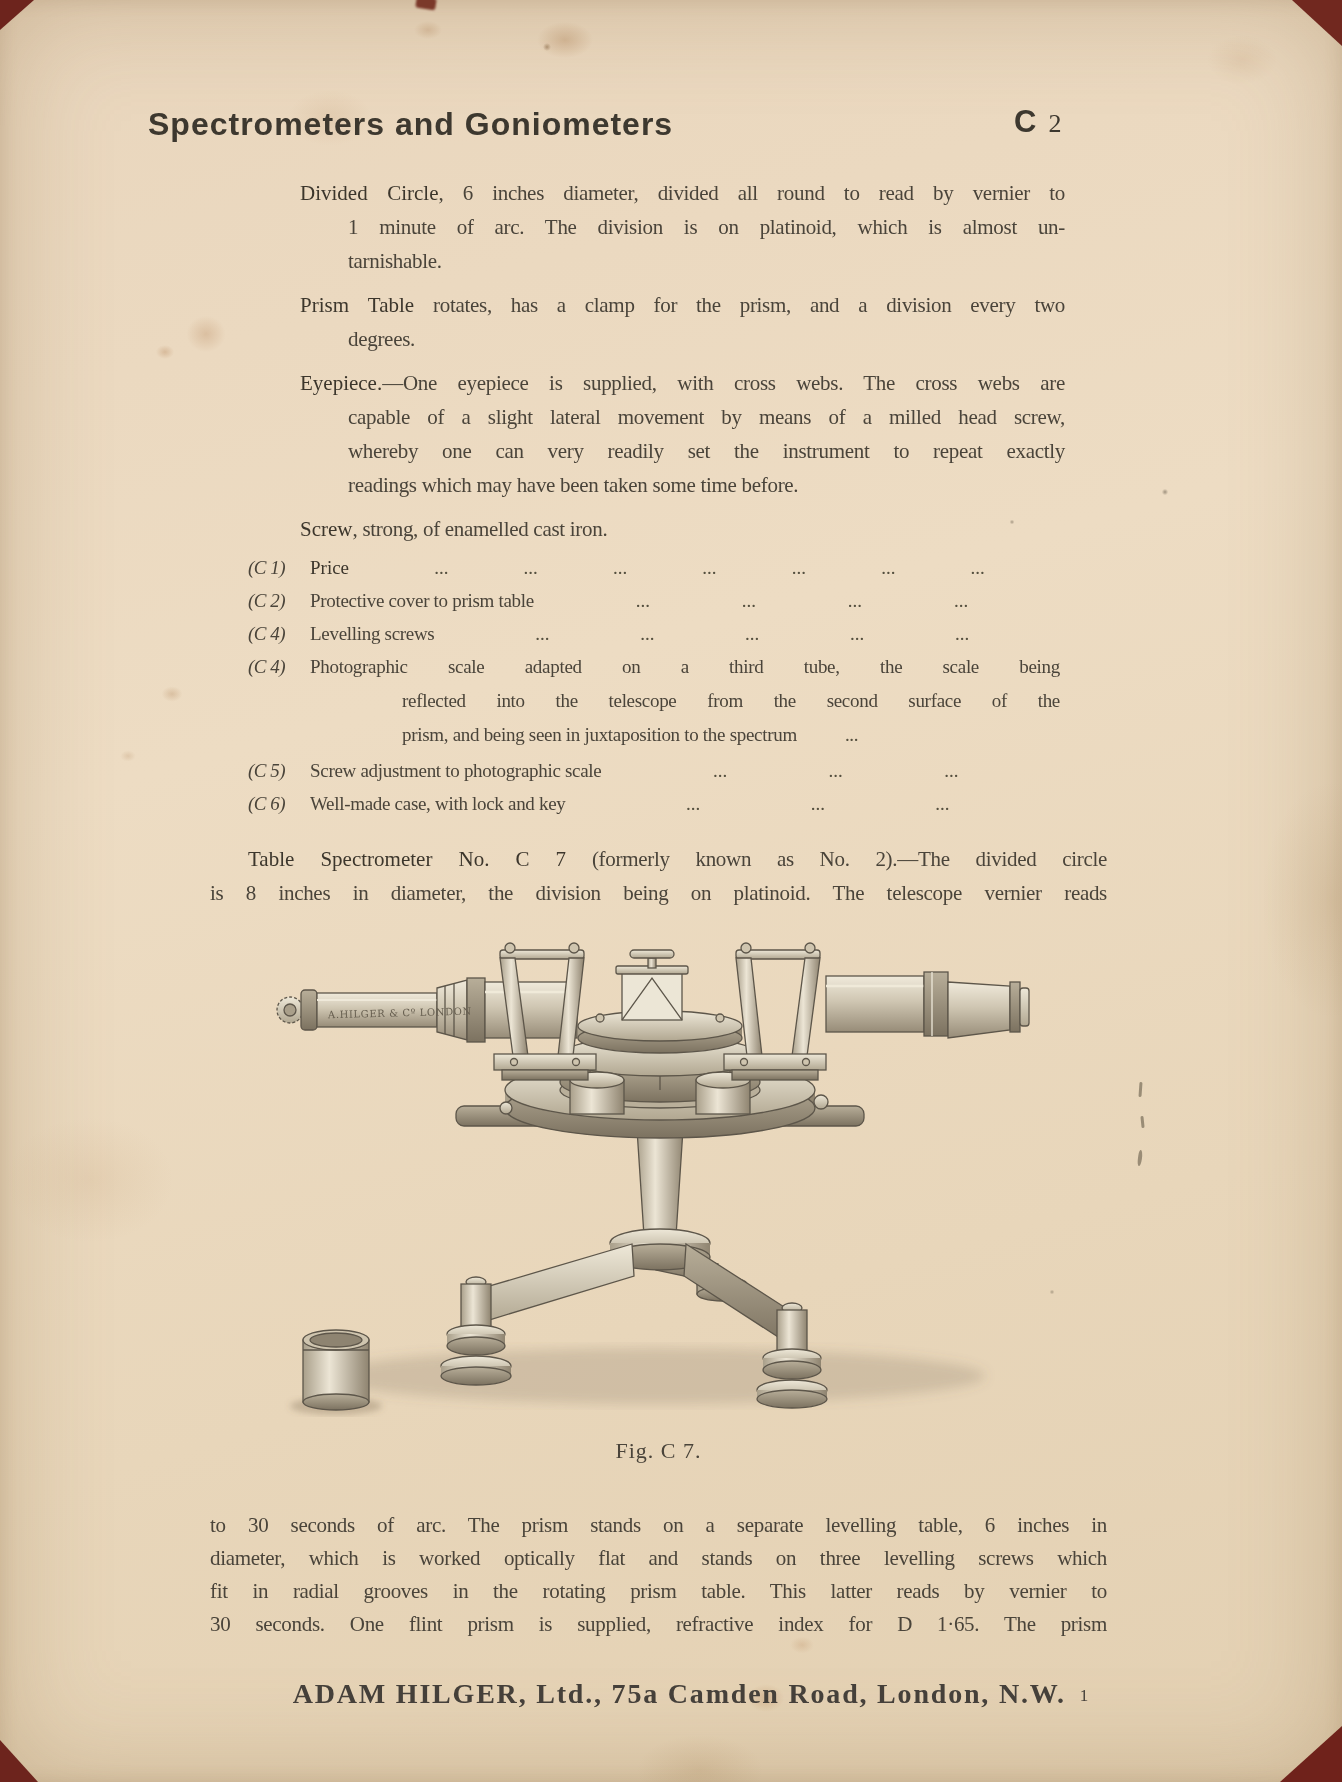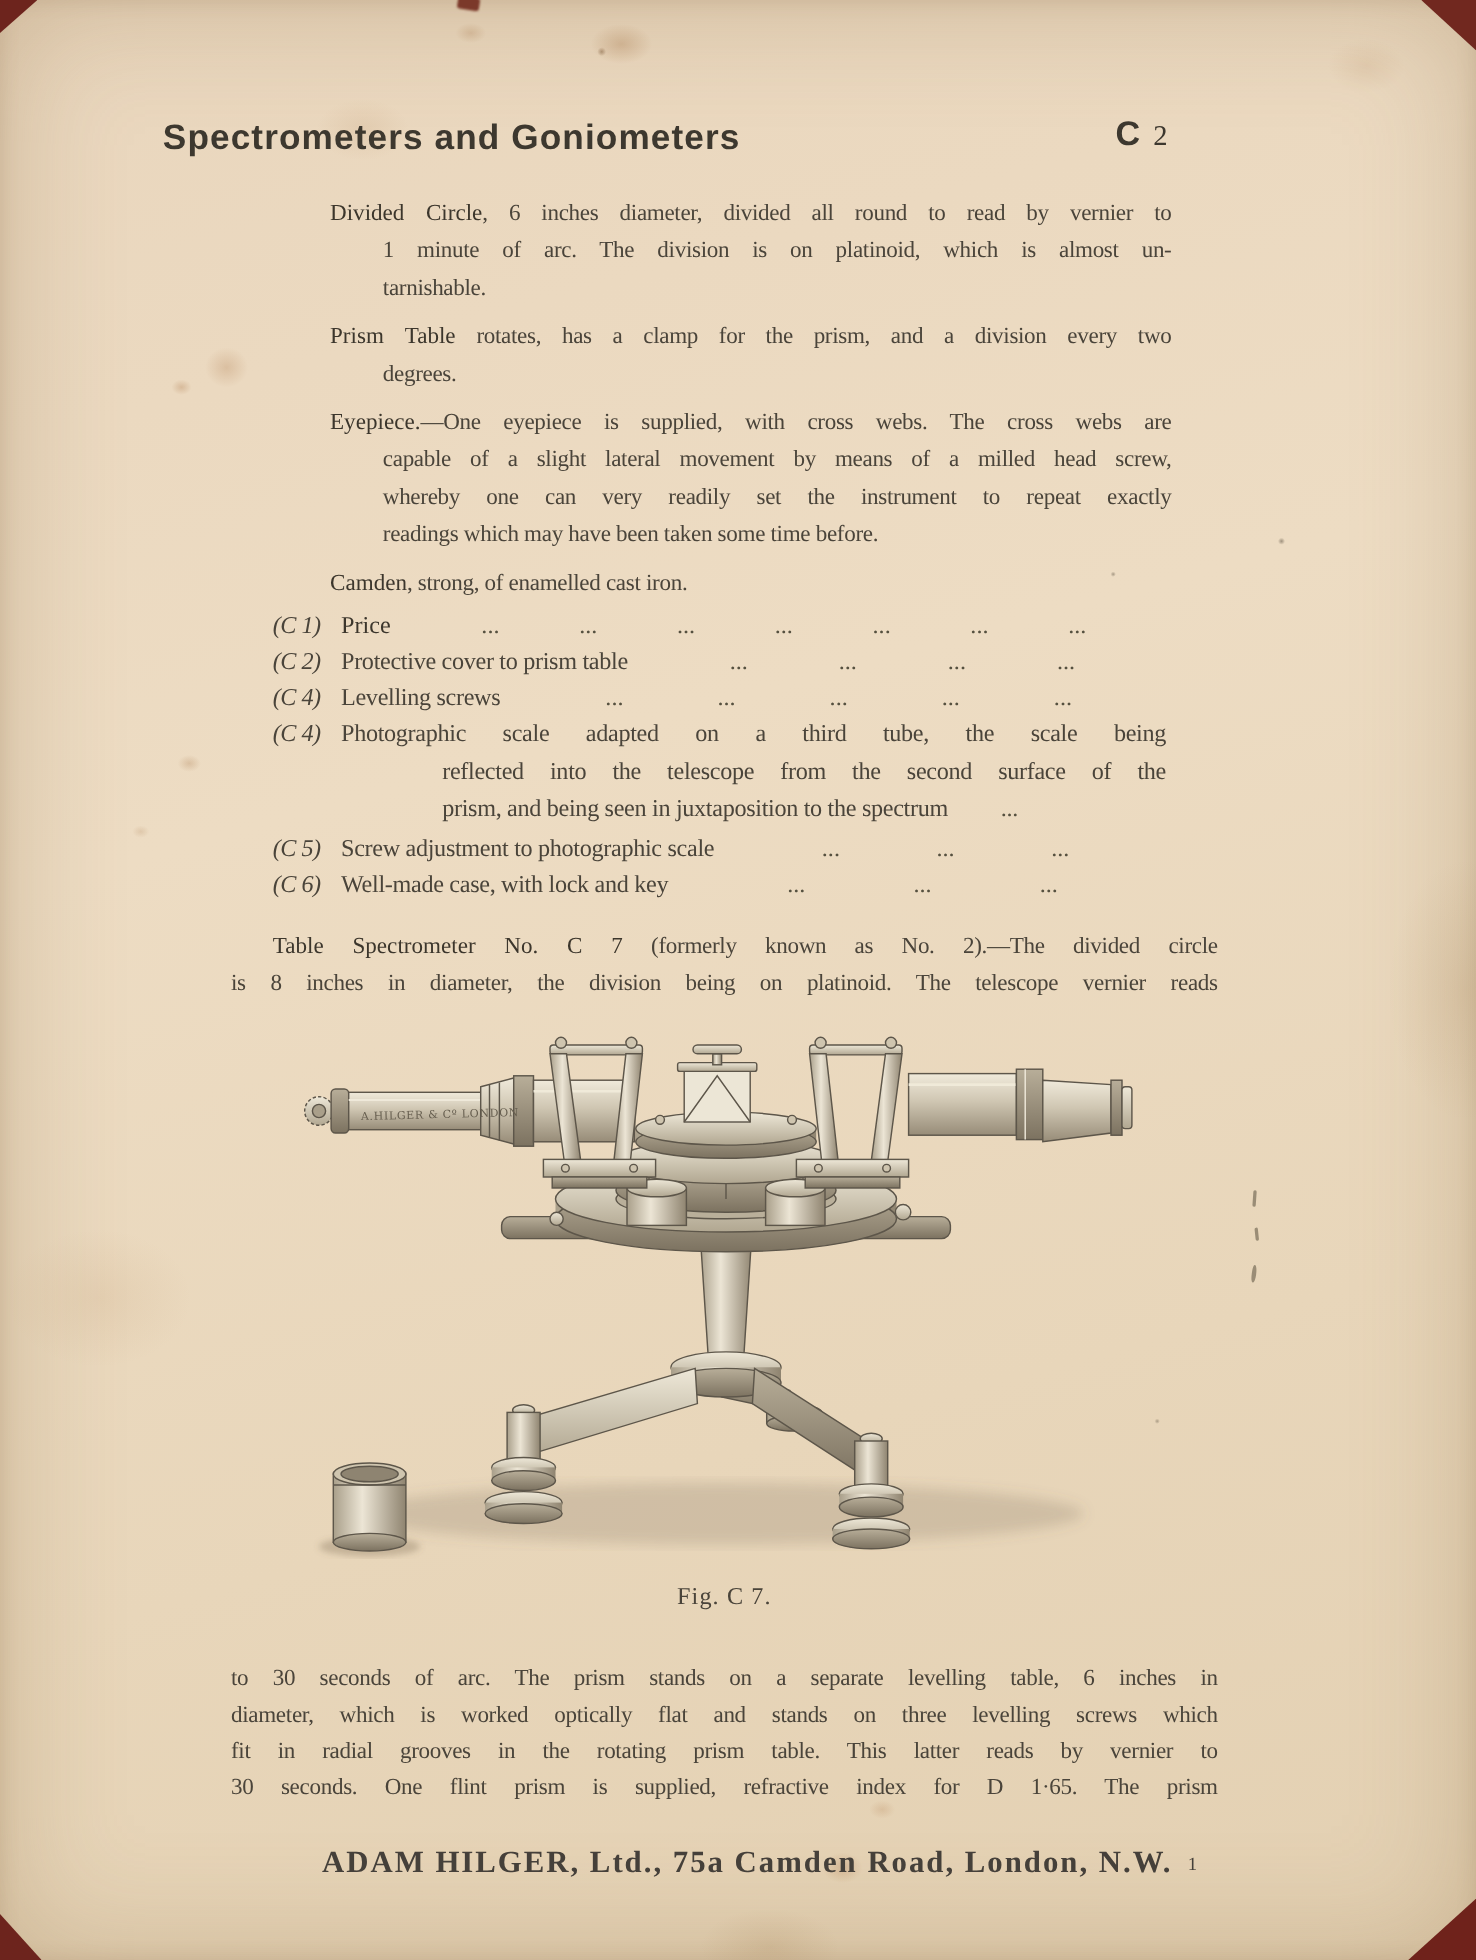--- a/index.html
+++ b/index.html
@@ -41,21 +41,21 @@
   .page-ref span{font-family:"Liberation Serif",serif;font-size:26px;margin-left:12px;}
 
   .bodytext{font-size:21px;line-height:34px;color:#4a443a;}
   .pline{white-space:nowrap;letter-spacing:-0.3px;}
   .j{text-align:justify;text-align-last:justify;}
   .lead{font-weight:normal;color:#3c362c;letter-spacing:0;}
   .specs{position:absolute;left:300px;top:176px;width:765px;}
   .par{margin:0 0 10px 0;}
   .par .ind{padding-left:48px;}
 
-  .pricelist{position:absolute;left:248px;top:551px;width:812px;font-size:22px;color:#4a443a;}
+  .pricelist{position:absolute;left:248px;top:551px;width:812px;font-size:19px;color:#4a443a;}
   .price-row{display:flex;align-items:baseline;height:33px;line-height:33px;}
   .pref{flex:none;width:62px;font-style:italic;letter-spacing:-0.5px;color:#4a443a;}
   .ptext{flex:none;padding-right:10px;white-space:nowrap;letter-spacing:-0.3px;}
   .dots{flex:1;display:flex;justify-content:space-evenly;align-items:baseline;color:#55503f;}
   .c4row{height:104px;}
   .c4body{flex:1;line-height:34px;}
   .c4body .c4ind{padding-left:92px;}
   .tail-dots{margin-left:48px;color:#55503f;}
 
   .intro{position:absolute;left:210px;top:842px;width:897px;}
@@ -102,21 +102,21 @@
       <div class="pline j"><b class="lead">Prism Table</b><span> rotates, has a clamp for the prism, and a division every two</span></div>
       <div class="pline ind">degrees.</div>
     </div>
     <div class="par">
       <div class="pline j"><b class="lead">Eyepiece.</b><span>—One eyepiece is supplied, with cross webs.  The cross webs are</span></div>
       <div class="pline j ind">capable of a slight lateral movement by means of a milled head screw,</div>
       <div class="pline j ind">whereby one can very readily set the instrument to repeat exactly</div>
       <div class="pline ind">readings which may have been taken some time before.</div>
     </div>
     <div class="par">
-      <div class="pline"><b class="lead">Camden</b><span>, strong, of enamelled cast iron.</span></div>
+      <div class="pline"><b class="lead">Screw</b><span>, strong, of enamelled cast iron.</span></div>
     </div>
   </div>
 
   <div class="pricelist">
     <div class="price-row">
       <span class="pref">(C 1)</span>
       <span class="ptext"><b class="lead">Price</b></span>
       <span class="dots">
           <span>...</span>
           <span>...</span>

